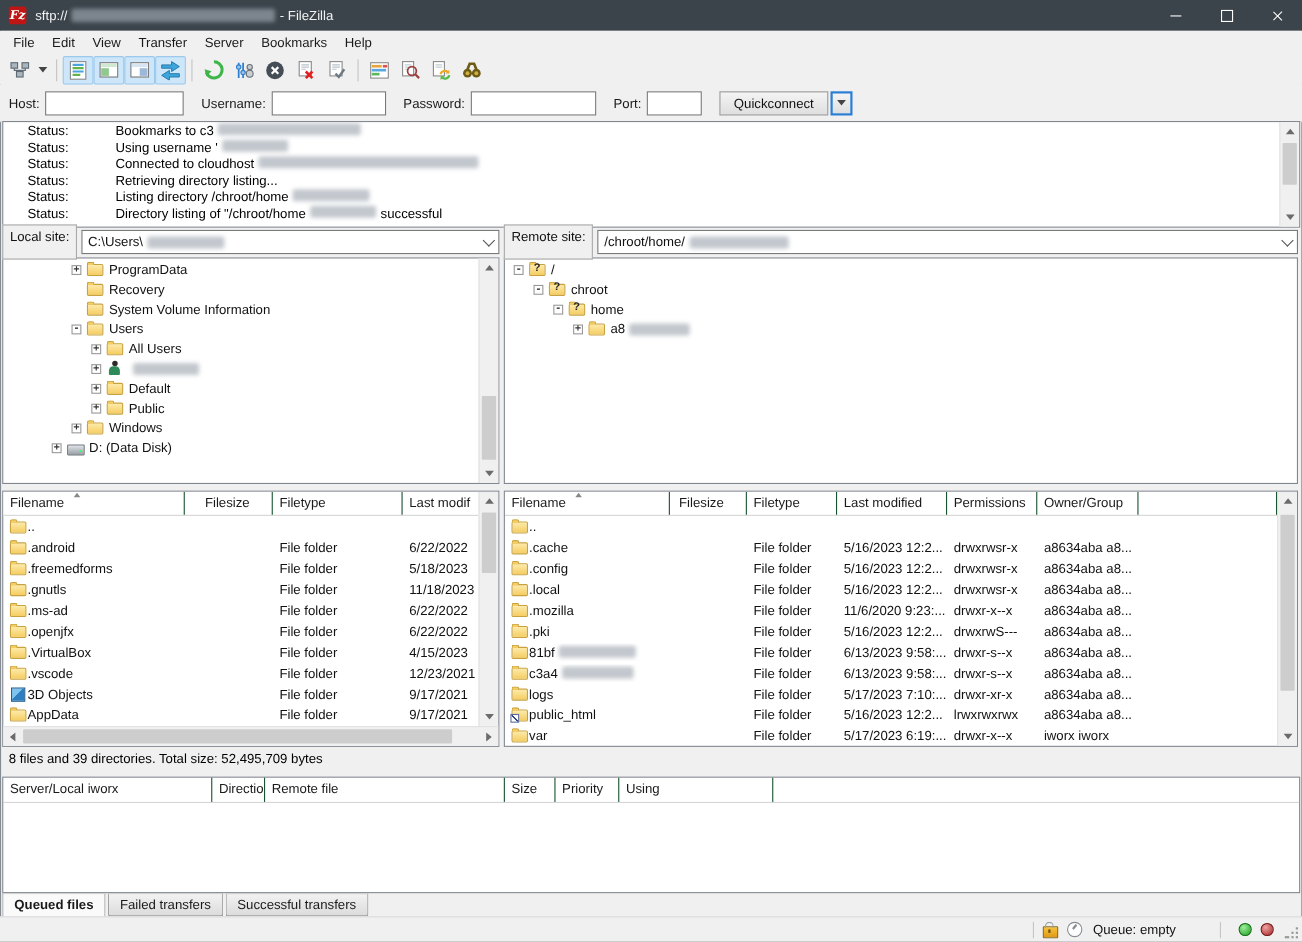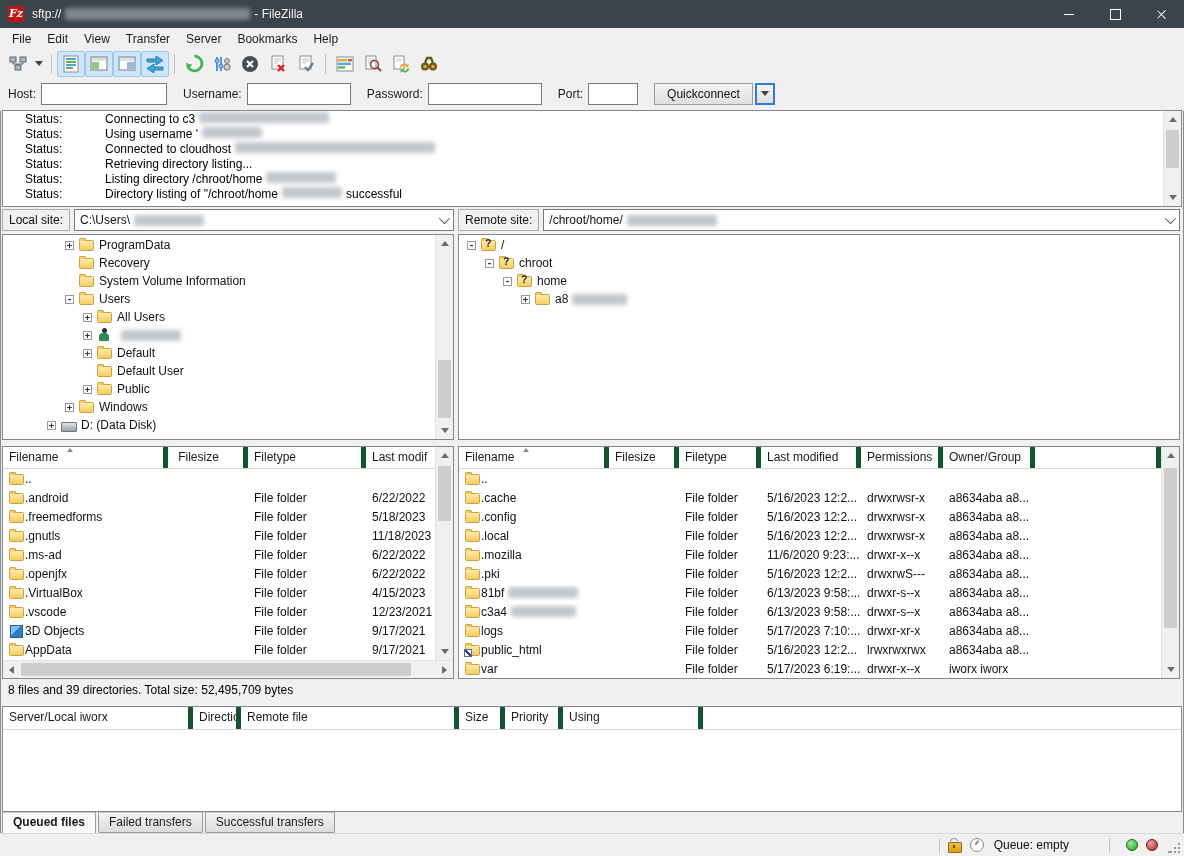--- a/index.html
+++ b/index.html
@@ -64,21 +64,21 @@
   .ar-lf{width:0;height:0;border-top:4px solid transparent;border-bottom:4px solid transparent;border-right:5px solid #6b6b6b;}
   .ar-rt{width:0;height:0;border-top:4px solid transparent;border-bottom:4px solid transparent;border-left:5px solid #6b6b6b;}
   .hscroll{height:17px;background:#f0f0f0;border-top:1px solid #e2e2e2;display:flex;align-items:center;position:relative;}
   .hthumb{position:absolute;top:2px;height:13px;background:#cdcdcd;border-radius:1px;}
 
   
   .pane{top:209px;height:493px;}
   .pane-local{left:2px;width:452px;}
   .pane-remote{left:458px;width:722px;}
   .site-row{height:22px;display:flex;align-items:center;margin-bottom:3px;}
-  .site-label{background:#f0f0f0;border:1px solid #a9a9a9;height:22px;line-height:20px;padding:0 6px;box-sizing:border-box;}
+  .site-label{background:#f0f0f0;border:1px solid #a9a9a9;height:32px;line-height:20px;padding:0 6px;box-sizing:border-box;}
   .site-combo{flex:1;height:22px;border:1px solid #7a7a7a;background:#fff;display:flex;align-items:center;
     padding-left:5px;box-sizing:border-box;margin-left:4px;}
   .combo-chev{margin-left:auto;margin-right:6px;width:7px;height:7px;border-right:1.4px solid #555;
     border-bottom:1.4px solid #555;transform:rotate(45deg) translateY(-2px);}
   .treebox{height:206px;background:#fff;border:1px solid #828790;box-sizing:border-box;display:flex;}
   .treebody{flex:1;overflow:hidden;padding-top:1px;}
   .trow{height:18px;display:flex;align-items:center;white-space:nowrap;}
   .exp{box-sizing:border-box;width:9px;height:9px;flex:0 0 9px;border:1px solid #989898;background:#fff;
     color:#333;font:bold 9px/7px "DejaVu Sans Mono",monospace;text-align:center;margin-right:5px;}
   .exp.none{visibility:hidden;}
@@ -102,27 +102,27 @@
   .i-user::before{content:"";position:absolute;left:3.5px;top:0;width:5px;height:5px;background:#2e2a26;border-radius:50%;}
   .i-user::after{content:"";position:absolute;left:1px;top:5px;width:10px;height:8px;background:#2e8b57;border-radius:4px 4px 1px 1px;}
   .i-cube{position:absolute;left:1px;top:2px;width:11px;height:11px;background:linear-gradient(135deg,#7cc4ef 0 45%,#2d7fc0 45%);
     border:1px solid #1f5f95;}
 
   
   .listbox{margin-top:6px;height:233px;background:#fff;border:1px solid #828790;box-sizing:border-box;display:flex;flex-direction:column;}
   .list-inner{flex:1;display:flex;overflow:hidden;}
   .list-cols{flex:1;display:flex;flex-direction:column;overflow:hidden;}
   .lhead{height:21px;display:flex;border-bottom:1px solid #d5d5d5;background:#fff;flex:0 0 21px;}
-  .hcell{border-right:5px solid #14532d;padding:3px 4px 0 6px;color:#1a1a1a;white-space:nowrap;overflow:hidden;position:relative;box-sizing:border-box;}
+  .hcell{border-right:1px solid #14532d;padding:3px 4px 0 6px;color:#1a1a1a;white-space:nowrap;overflow:hidden;position:relative;box-sizing:border-box;}
   .sortmark{position:absolute;top:1px;left:64px;width:0;height:0;border-left:3.5px solid transparent;
     border-right:3.5px solid transparent;border-bottom:4px solid #888;}
   .frow{height:19px;display:flex;align-items:center;white-space:nowrap;}
   .fcell{padding-left:6px;overflow:hidden;box-sizing:border-box;}
   .fcell.name{display:flex;align-items:center;}
-  .num{text-align:center;padding-right:20px;}
+  .num{text-align:right;padding-right:20px;}
   .lc0{flex:0 0 165px}.lc1{flex:0 0 80px}.lc2{flex:0 0 118px}.lc3{flex:1}
   .rc0{flex:0 0 150px}.rc1{flex:0 0 70px}.rc2{flex:0 0 82px}.rc3{flex:0 0 100px}.rc4{flex:0 0 82px}.rc5{flex:0 0 92px}.rcf{flex:1}
   .pane-status{height:22px;line-height:22px;padding-left:6px;color:#000;}
 
   
   .queuebox{top:706px;left:2px;width:1180px;height:106px;background:#fff;border:1px solid #828790;box-sizing:border-box;}
   .qhead{height:22px;display:flex;border-bottom:1px solid #d5d5d5;}
   .qc0{flex:0 0 190px}.qc1{flex:0 0 48px}.qc2{flex:0 0 218px}.qc3{flex:0 0 46px}.qc4{flex:0 0 58px}.qc5{flex:0 0 140px}.qcf{flex:1;border-right:none!important}
   .tabs{top:812px;left:2px;height:21px;display:flex;align-items:flex-start;}
   .tab{height:19px;line-height:18px;padding:0 10px;background:linear-gradient(#f2f2f2,#dcdcdc);
@@ -320,21 +320,21 @@
   <button class="qc-btn">Quickconnect</button>
   <span class="qc-drop">
       <span class="dda"></span>
     </span>
 </div>
 
 <div class="abs logpanel">
   <div class="logbody">
     <div class="logline">
         <span class="loglabel">Status:</span>
-        <span>Connecting to c3</span>
+        <span>Bookmarks to c3</span>
         <span class="redact r130"></span>
       </div>
     <div class="logline">
         <span class="loglabel">Status:</span>
         <span>Using username '</span>
         <span class="redact r60"></span>
       </div>
     <div class="logline">
         <span class="loglabel">Status:</span>
         <span>Connected to cloudhost</span>
@@ -425,27 +425,20 @@
           </span>
           <span class="tlabel"></span>
           <span class="redact r60"></span>
         </div>
       <div class="trow Llv3">
           <span class="exp">+</span>
           <span class="ico">
             <span class="i-folder"></span>
           </span>
           <span class="tlabel">Default</span>
-        </div>
-      <div class="trow Llv3">
-          <span class="exp none"></span>
-          <span class="ico">
-            <span class="i-folder"></span>
-          </span>
-          <span class="tlabel">Default User</span>
         </div>
       <div class="trow Llv3">
           <span class="exp">+</span>
           <span class="ico">
             <span class="i-folder"></span>
           </span>
           <span class="tlabel">Public</span>
         </div>
       <div class="trow Llv2">
           <span class="exp">+</span>

